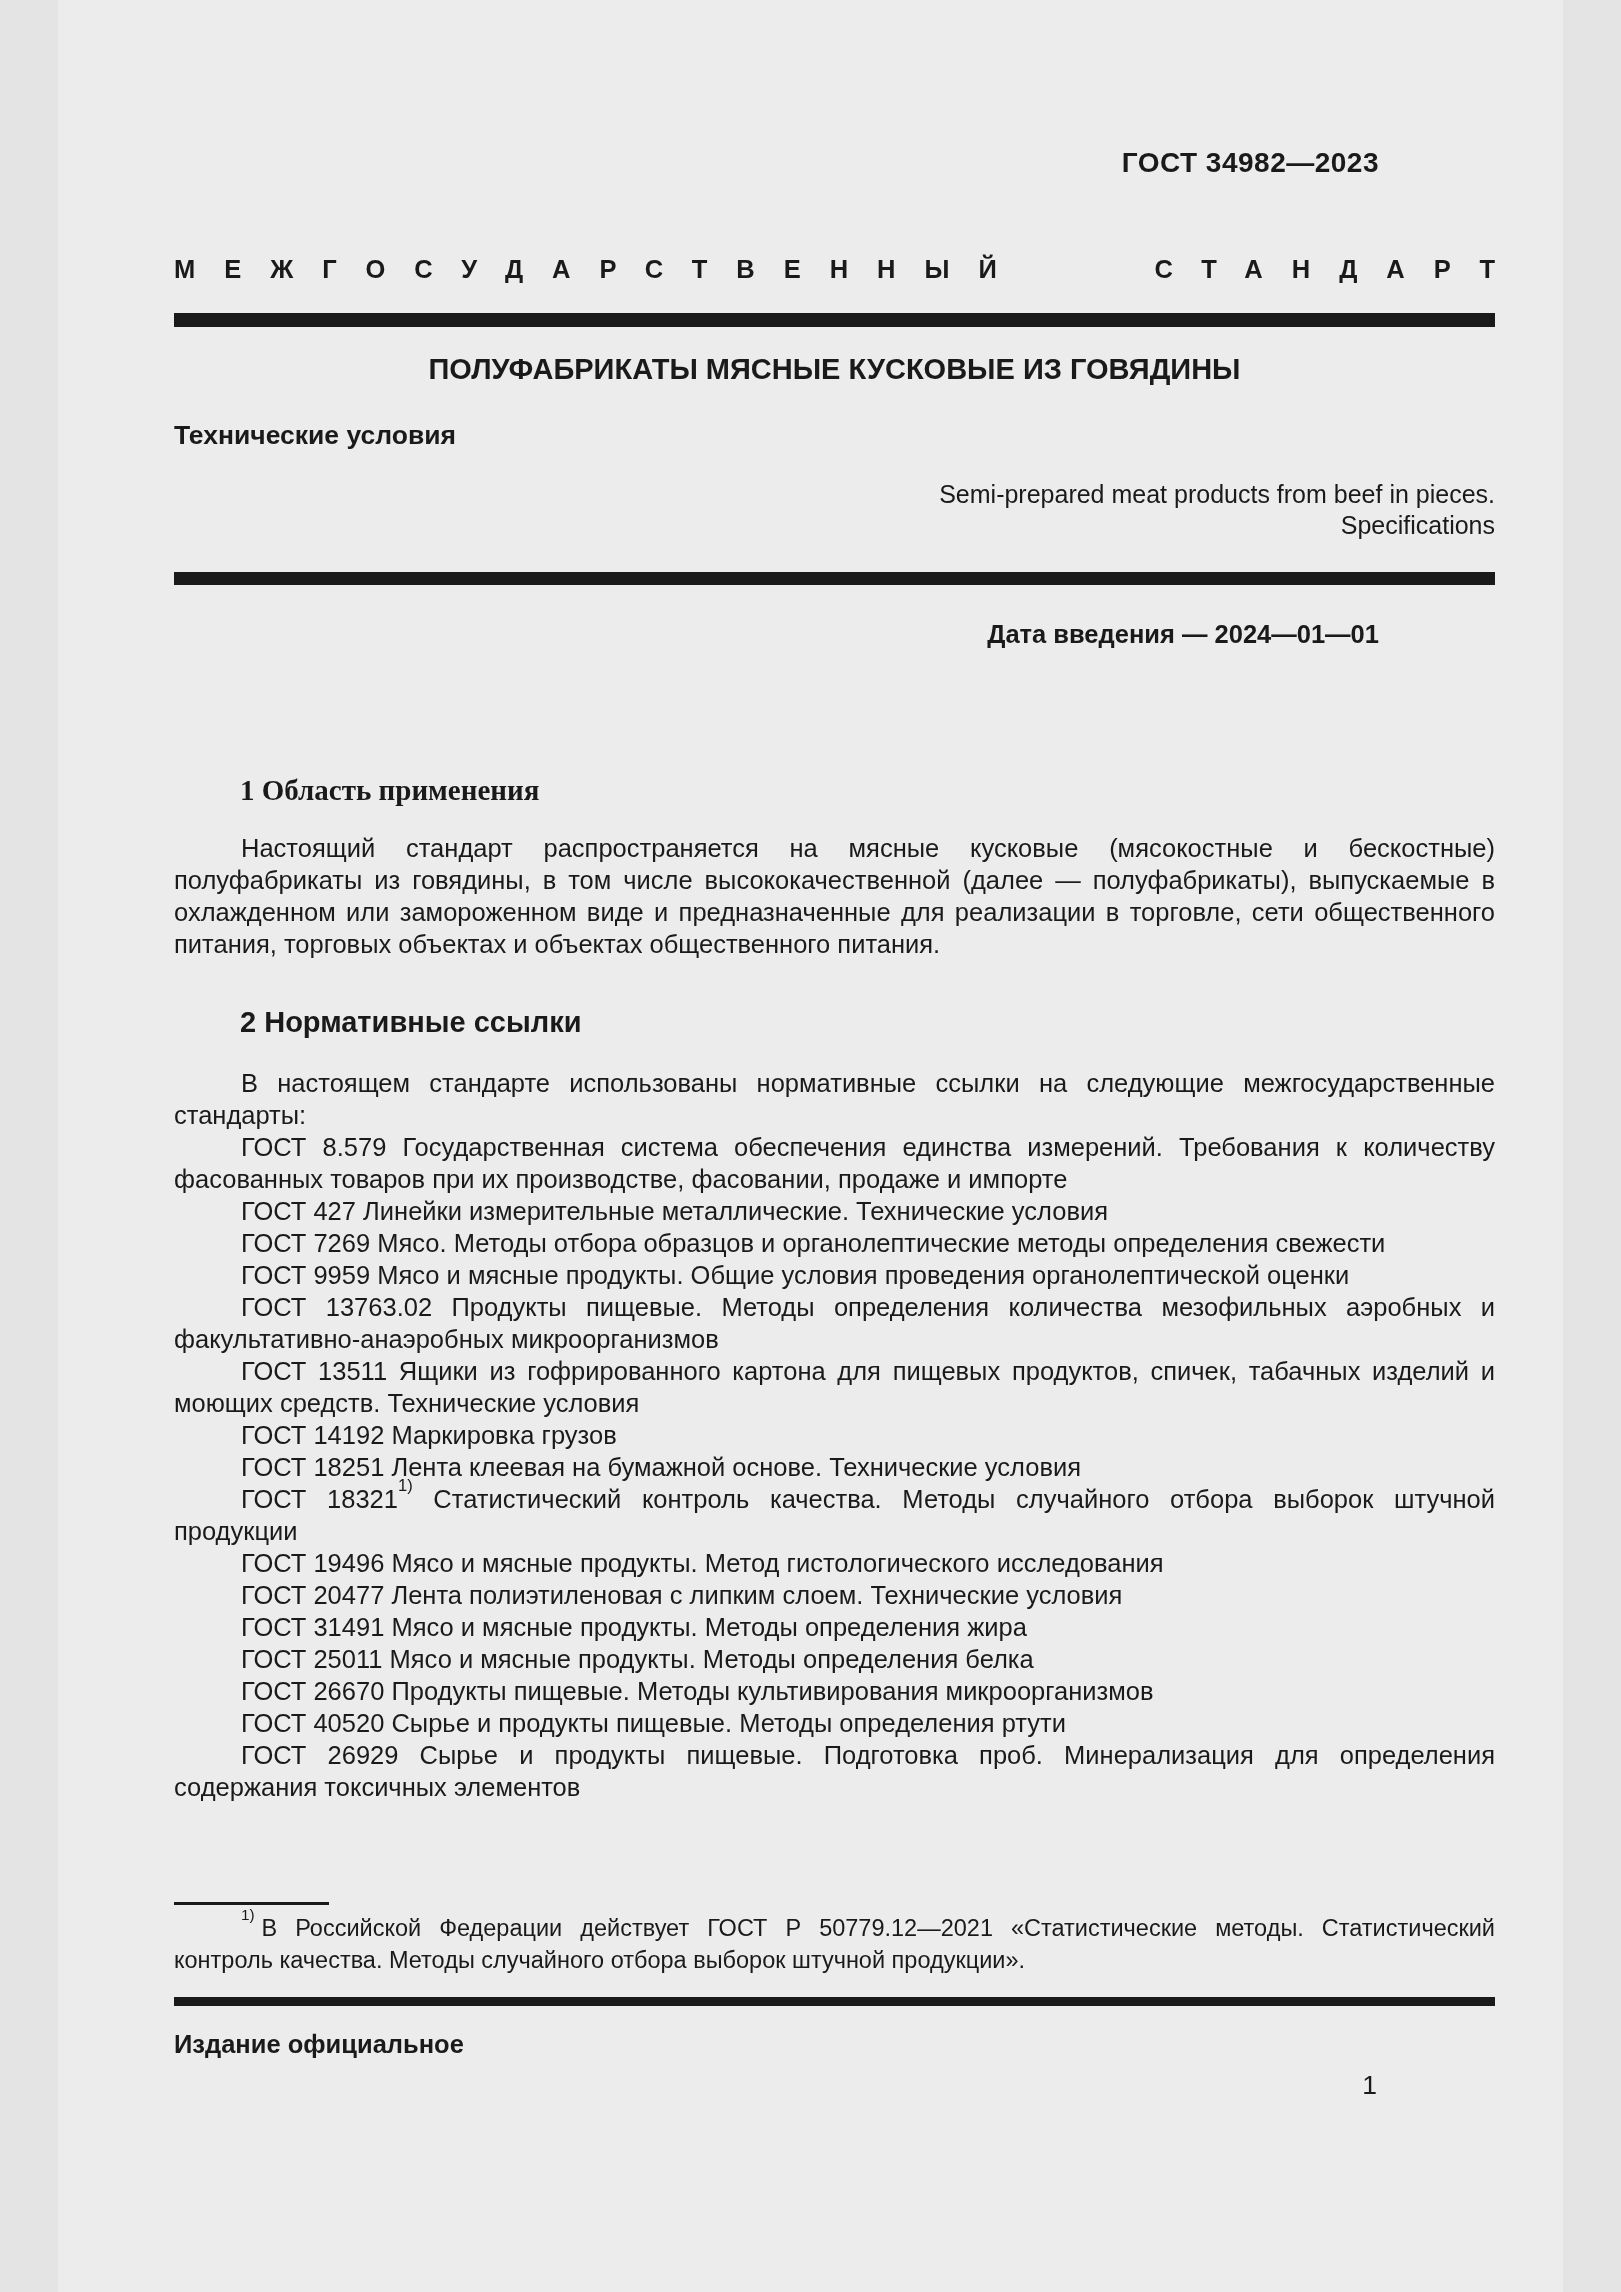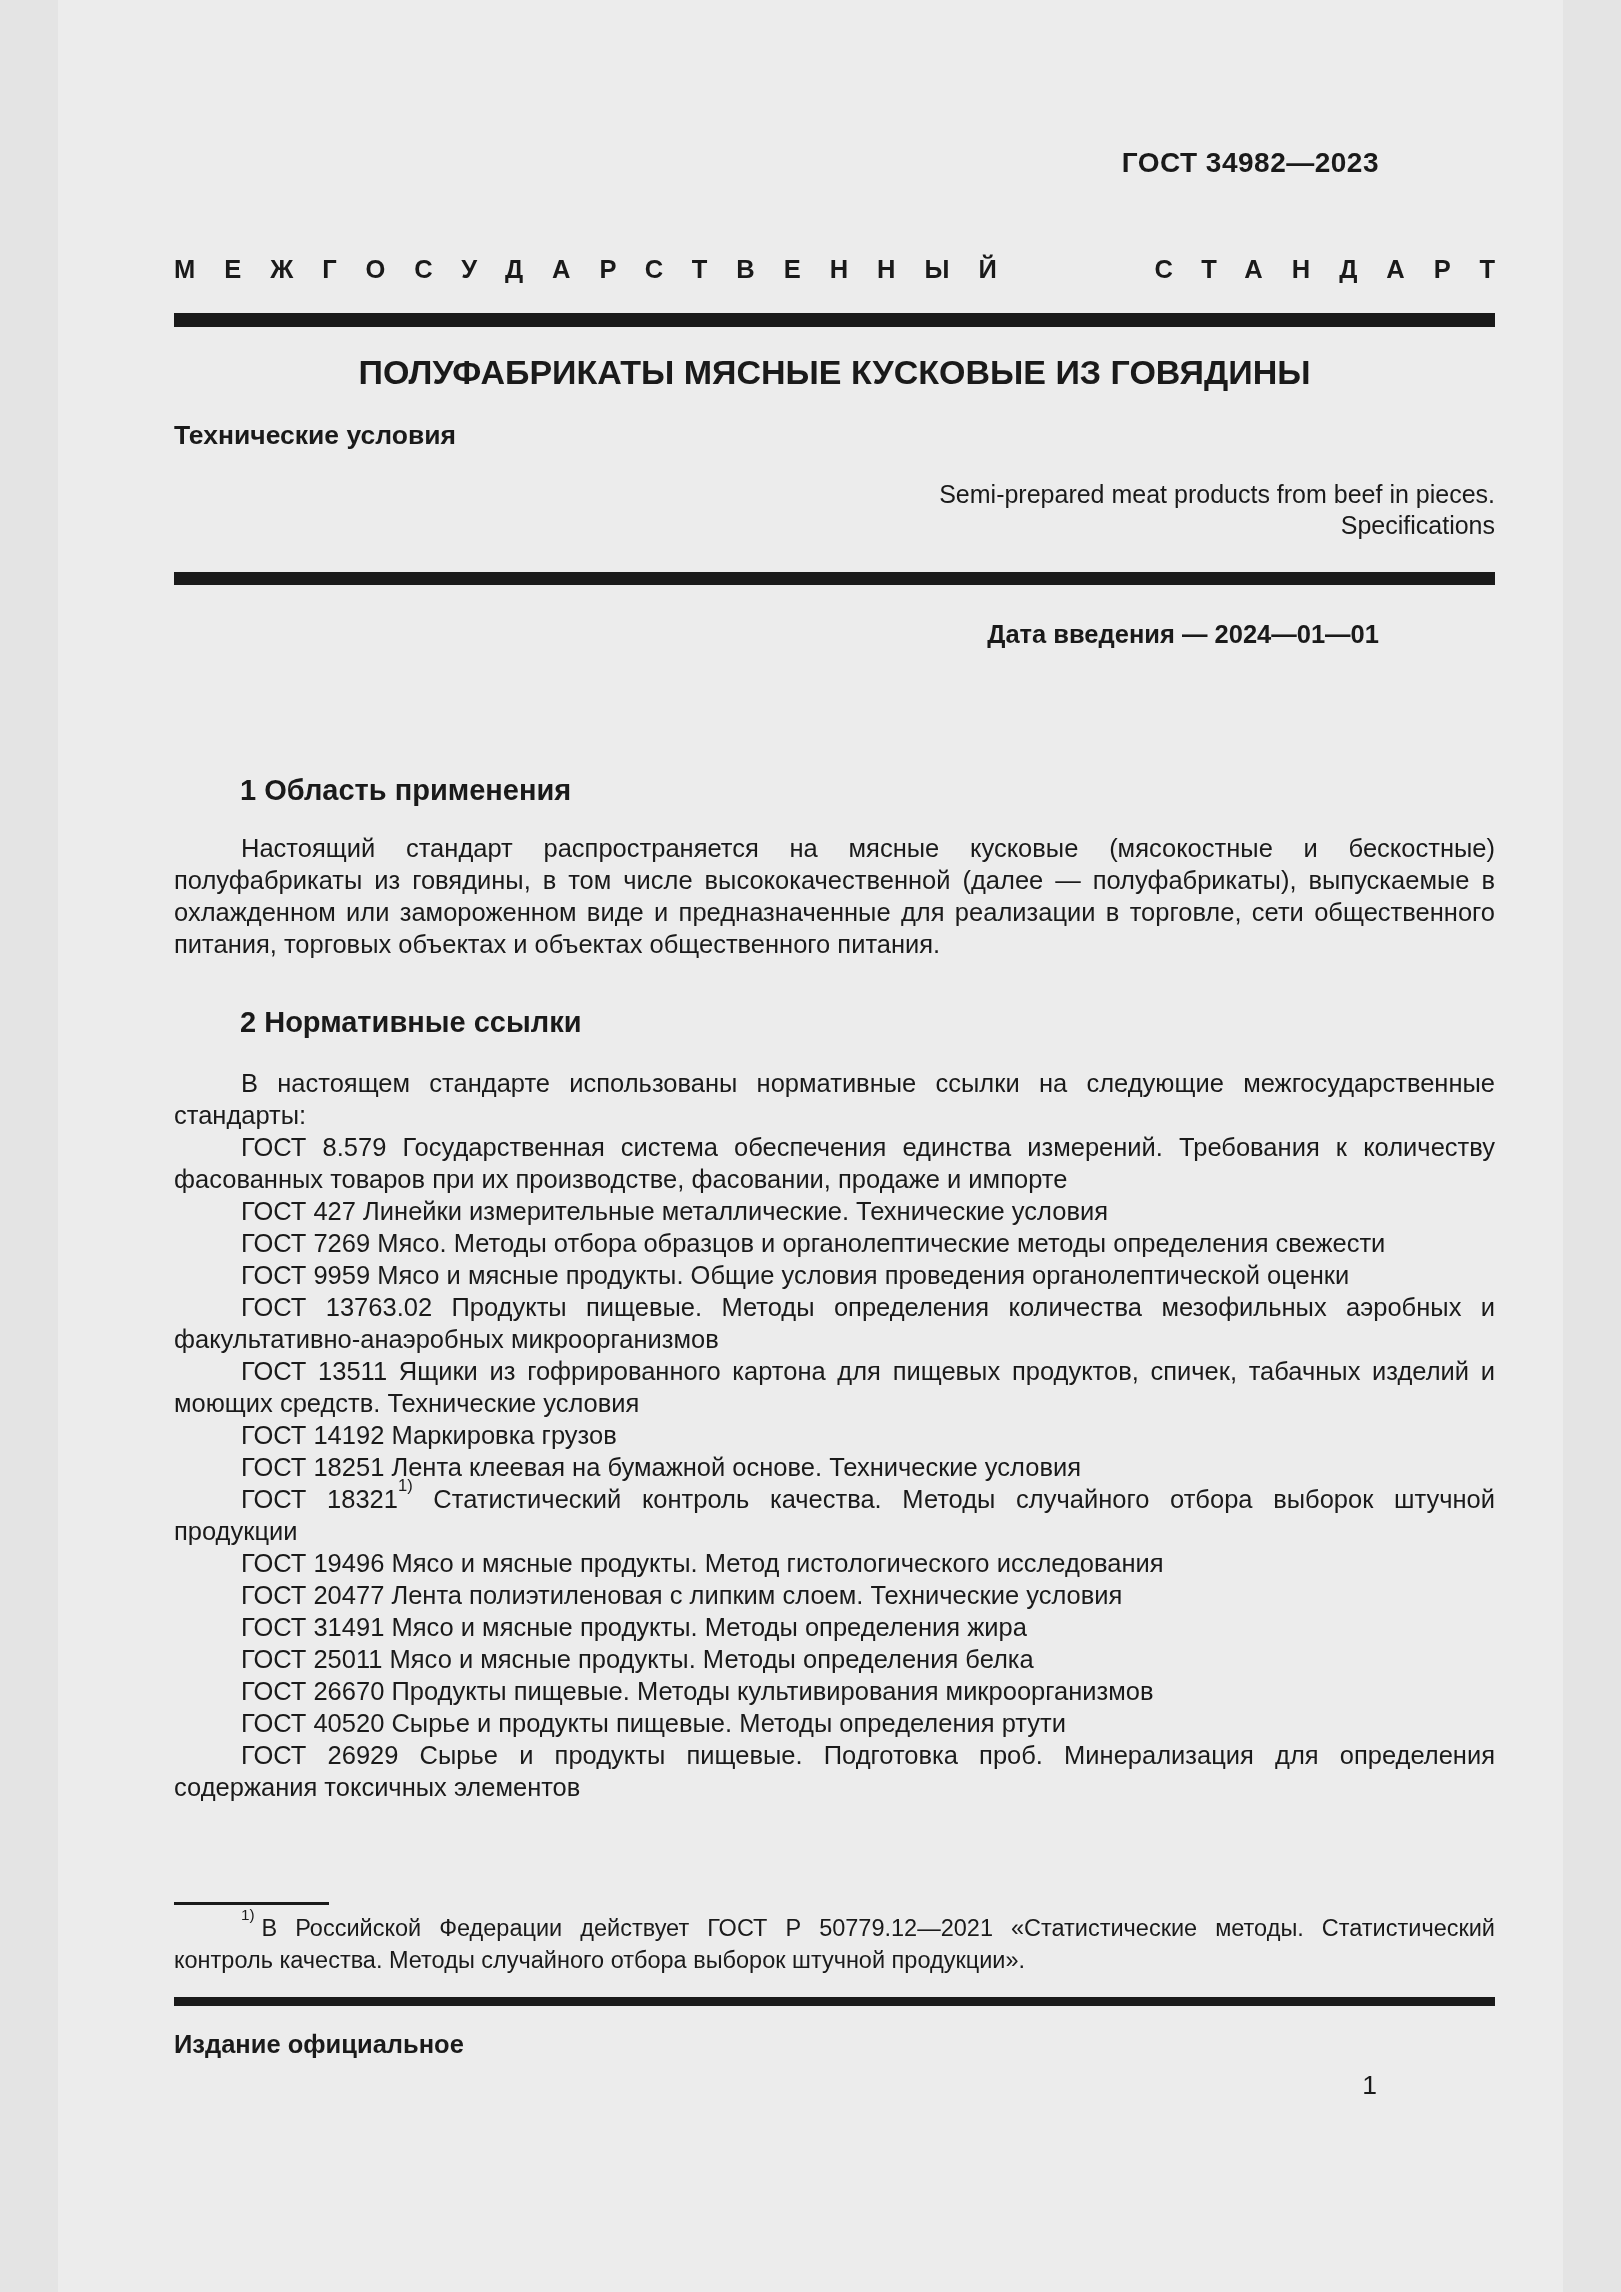--- a/index.html
+++ b/index.html
@@ -28,31 +28,31 @@
     font-size: 25.5px; font-weight: bold;
   }
   .category .word { letter-spacing: 29px; white-space: nowrap; }
   .category .word:last-child { margin-right: -29px; }
 
   .rule { background: #1a1a1a; }
   .rule-top    { top: 313px;  height: 13.7px; }
   .rule-title  { top: 572px;  height: 12.7px; }
   .rule-footer { top: 1997px; height: 8.8px; }
 
-  .title-ru    { top: 353px; text-align: center; font-size: 34px; font-weight: bold; }
+  .title-ru    { top: 353px; text-align: center; font-size: 29px; font-weight: bold; }
   .subtitle-ru { top: 420px; font-size: 26.5px; font-weight: bold; }
   .title-en    { top: 479px; text-align: right; font-size: 25px; line-height: 31px; font-weight: normal; }
 
   .effective-date {
     top: 620px; right: 184px;
     font-size: 25.5px; font-weight: bold;
   }
 
   .section-heading { font-size: 29px; font-weight: bold; }
-  .h-scope { top: 774px; left: 182px; }
+  .h-scope { top: 774px; left: 182px; font-family: Liberation Serif, serif; }
   .h-refs  { top: 1006px; left: 182px; }
 
   .body-text {
     font-size: 25.5px; line-height: 32px;
     text-align: justify;
   }
   .body-text p { margin: 0; text-indent: 67px; }
   .sec-scope { top: 832px; }
   .sec-refs  { top: 1067px; }
 

